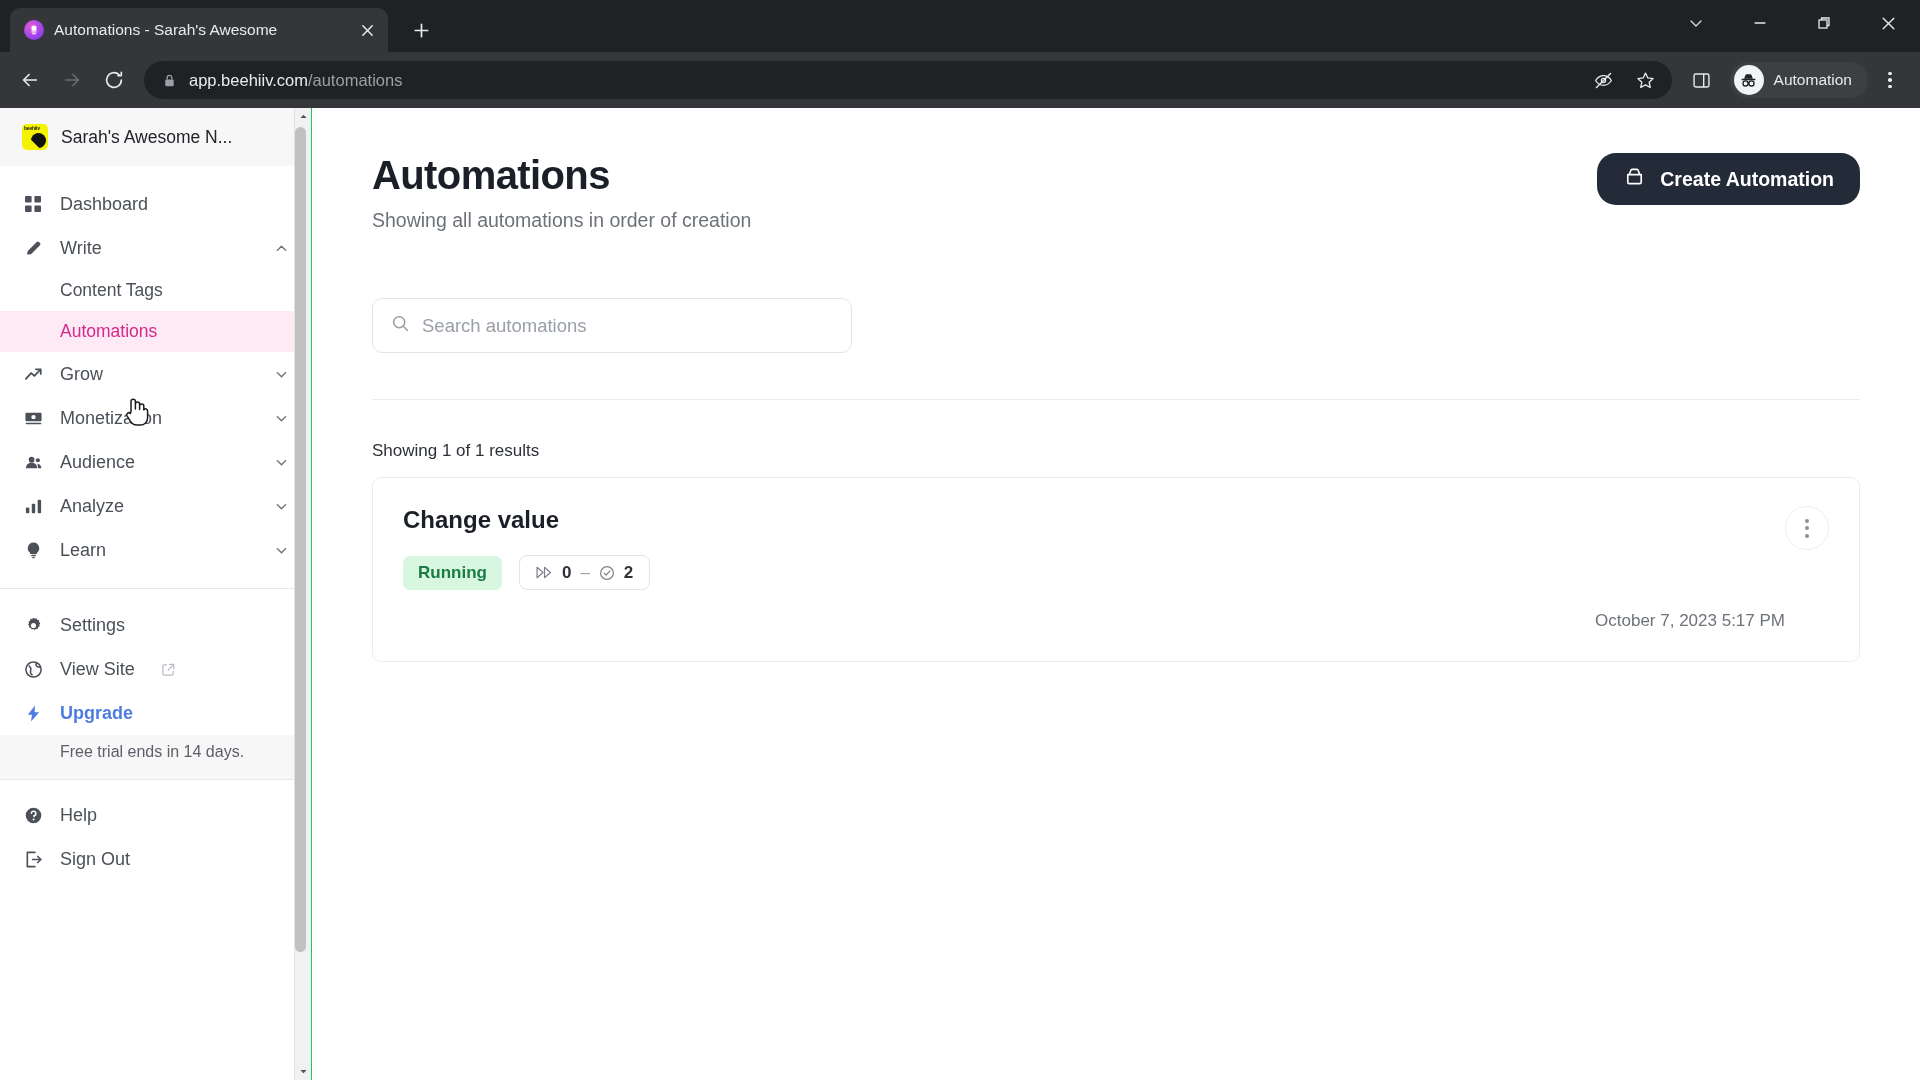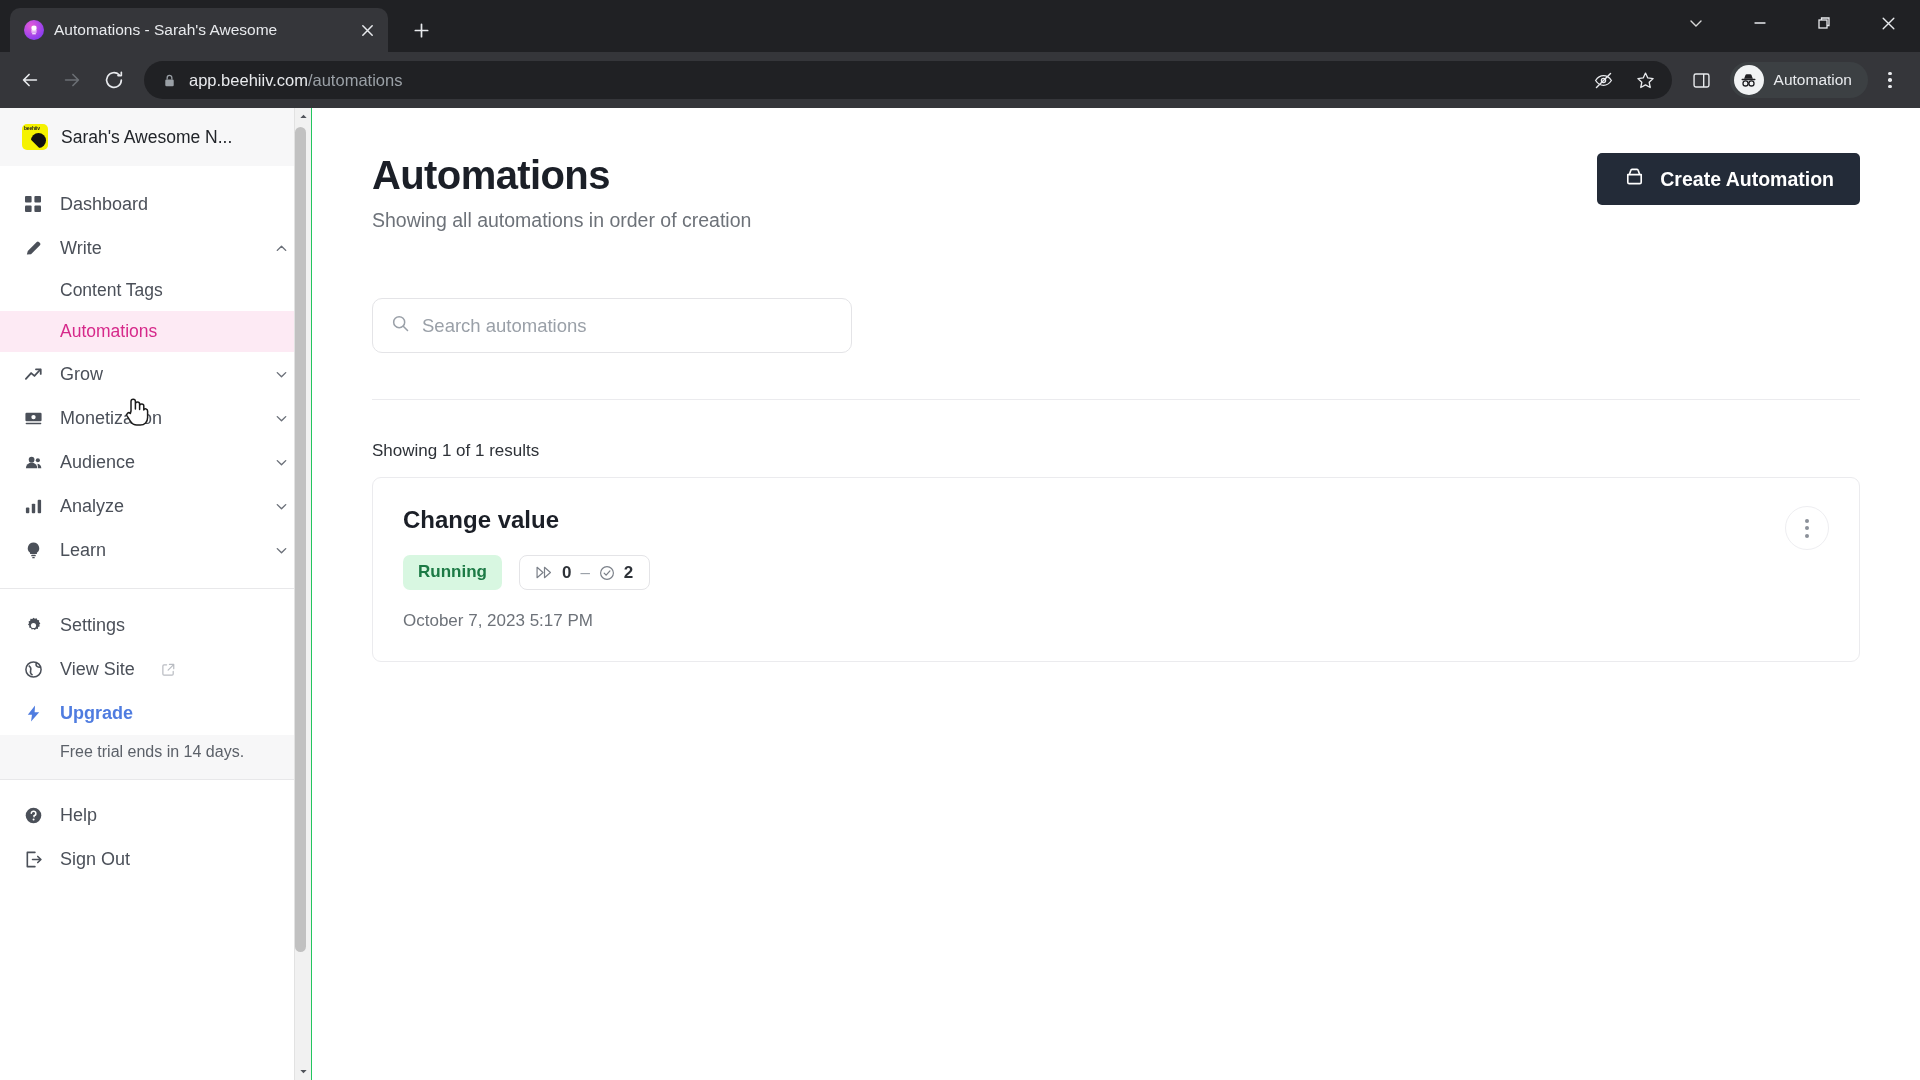--- a/index.html
+++ b/index.html
@@ -124,21 +124,21 @@
   .sb-arrow { height: 17px; width: 17px; display:flex; align-items:center; justify-content:center; flex:0 0 auto; }
   .sb-thumb { width: 11px; background: #c1c1c1; border-radius: 6px; margin: 2px 0; }
   .sb-track { flex: 1 1 auto; width: 100%; display:flex; flex-direction:column; }
 
   
   .main { flex: 1 1 auto; padding: 45px 60px 0 60px; overflow: hidden; }
   .main-head { display: flex; align-items: flex-start; }
   .page-title { font-size: 40px; font-weight: 800; color: #1b1f27; letter-spacing: -0.6px; }
   .page-sub { font-size: 19.5px; color: #6d7279; margin-top: 11px; }
   .create-btn {
-    margin-left: auto; background: #232b38; color: #fff; border-radius: 5px;
+    margin-left: auto; background: #232b38; color: #fff; border-radius: 19px;
     height: 52px; display: flex; align-items: center; gap: 14px; padding: 0 26px;
     font-size: 19.5px; font-weight: 700; flex: 0 0 auto;
   }
 
   .searchwrap { margin-top: 66px; }
   .searchbox {
     width: 480px; height: 55px; border: 1px solid #e4e4e7; border-radius: 10px;
     display: flex; align-items: center; gap: 12px; padding: 0 18px; background: #fff;
   }
   .searchbox input {
@@ -149,31 +149,31 @@
 
   .hr { height: 1px; background: #ebebee; margin: 46px 0 0 0; }
   .results-count { font-size: 17px; color: #2e3238; margin-top: 41px; }
 
   .card {
     margin-top: 16px; border: 1px solid #ebebee; border-radius: 9px; background: #fff;
     padding: 28px 30px 30px 30px; display: flex; align-items: flex-start;
   }
   .card-body { flex: 1 1 auto; }
   .card-title { font-size: 24px; font-weight: 700; color: #1b1f27; }
-  .card-meta { display: flex; gap: 17px; margin-top: 21px; }
+  .card-meta { display: flex; align-items: center; gap: 17px; margin-top: 21px; }
   .badge-running {
     background: #d8f7e1; color: #1c7a45; font-size: 17px; font-weight: 600;
     padding: 7px 15px; border-radius: 7px;
   }
   .stats {
     border: 1px solid #e4e4e7; border-radius: 8px; height: 35px; display: flex;
     align-items: center; gap: 9px; padding: 0 16px; font-size: 17px; color: #2e3238; font-weight: 700;
   }
   .stats .sep { color: #9aa0a8; font-weight: 400; }
-  .card-date { font-size: 17px; color: #6d7279; margin-top: 21px; }
+  .card-date { font-size: 17px; color: #6d7279; margin-top: 21px; text-align: right; }
   .kebab {
     width: 44px; height: 44px; border-radius: 50%; border: 1px solid #eeeef1;
     display: flex; align-items: center; justify-content: center; flex: 0 0 auto;
     flex-direction: column; gap: 3.5px;
   }
   .kebab i { width: 4px; height: 4px; border-radius: 50%; background: #8b9099; display:block; }
 
   .cursor { position: absolute; pointer-events: none; }
 </style>
 </head>

